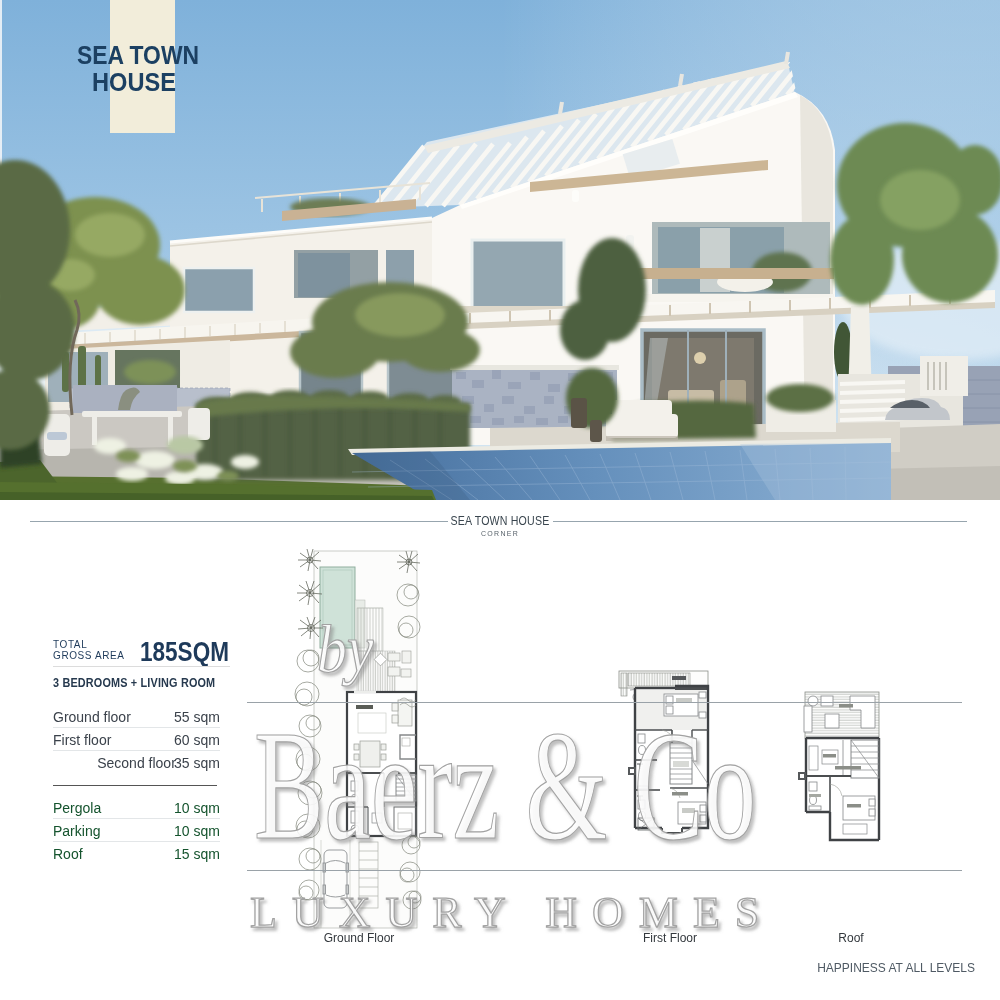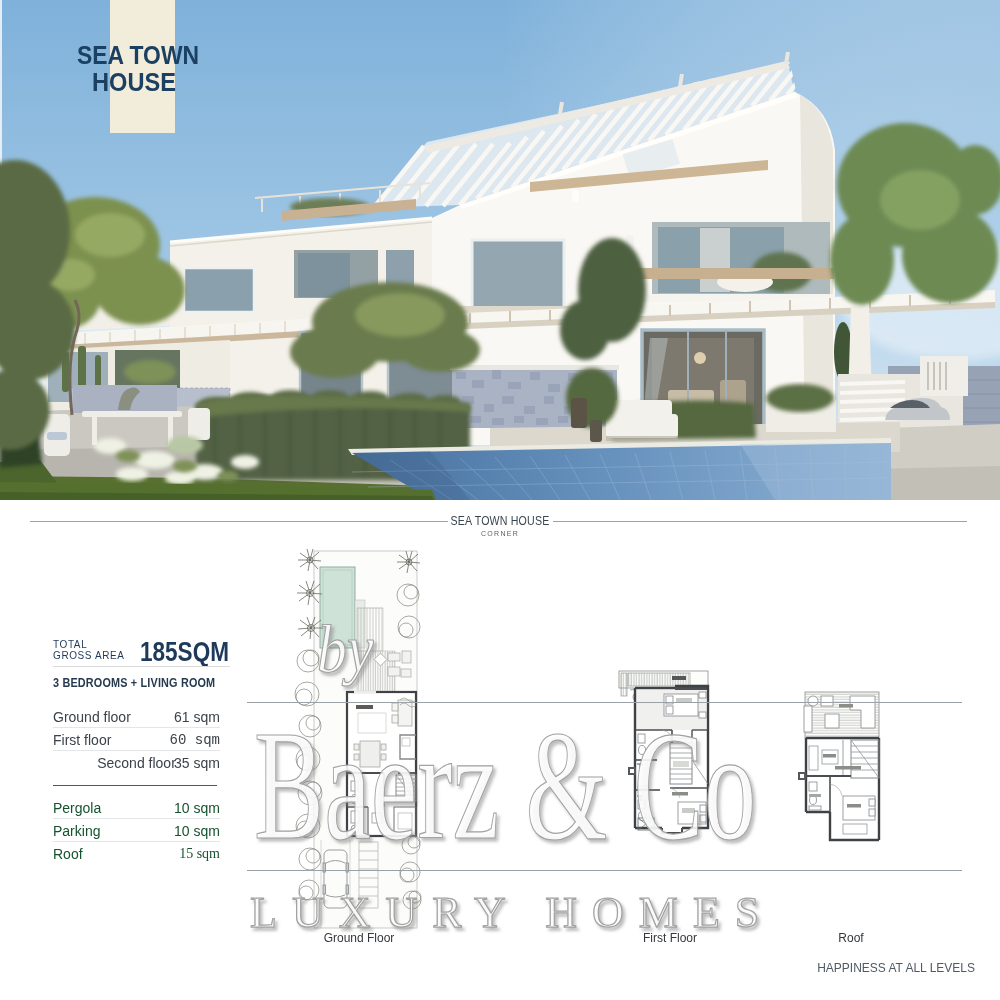--- a/index.html
+++ b/index.html
@@ -489,40 +489,40 @@
 <div class="abs" style="left:53px;top:640px;font-size:10px;font-weight:normal;color:#1e3a5a;letter-spacing:0.6px;line-height:10.5px;">TOTAL<br>GROSS AREA</div>
 
 <div class="abs" style="left:140px;top:636px;font-size:27.5px;font-weight:bold;color:#1e3a5a;transform:scaleX(0.82);transform-origin:0 0;">185SQM</div>
 
 <div class="abs" style="left:53px;top:666px;width:177px;height:1px;background:#dcdcdc;"></div>
 
 <div class="abs" style="left:53px;top:675px;font-size:13px;font-weight:bold;color:#26394e;letter-spacing:0.2px;transform:scaleX(0.835);transform-origin:0 0;">3 BEDROOMS + LIVING ROOM</div>
 
 <div class="abs" style="left:53px;top:709px;width:167px;font-size:14px;color:#3b424b;">
 
-  <div style="position:relative;height:18px;">Ground floor<span style="position:absolute;right:0;">61 sqm</span></div>
+  <div style="position:relative;height:18px;">Ground floor<span style="position:absolute;right:0;">55 sqm</span></div>
   <div style="height:1px;background:#e3e6e8;margin:0 0 0 0;"></div>
 
-  <div style="position:relative;height:18px;padding-top:4px;">First floor<span style="position:absolute;right:0;font-family:Liberation Mono, monospace;">60 sqm</span></div>
+  <div style="position:relative;height:18px;padding-top:4px;">First floor<span style="position:absolute;right:0;">60 sqm</span></div>
   <div style="height:1px;background:#e3e6e8;"></div>
 
   <div style="position:relative;height:18px;padding-top:4px;text-align:center;">Second floor<span style="position:absolute;right:0;margin-left:42px;">35 sqm</span></div>
 </div>
 
 <div class="abs" style="left:53px;top:785px;width:164px;height:1px;background:#555;"></div>
 
 <div class="abs" style="left:53px;top:800px;width:167px;font-size:14px;color:#14532d;">
 
   <div style="position:relative;height:18px;">Pergola<span style="position:absolute;right:0;">10 sqm</span></div>
   <div style="height:1px;background:#e3e6e8;"></div>
 
   <div style="position:relative;height:18px;padding-top:4px;">Parking<span style="position:absolute;right:0;">10 sqm</span></div>
   <div style="height:1px;background:#e3e6e8;"></div>
 
-  <div style="position:relative;height:18px;padding-top:4px;">Roof<span style="position:absolute;right:0;font-family:Liberation Serif, serif;">15 sqm</span></div>
+  <div style="position:relative;height:18px;padding-top:4px;">Roof<span style="position:absolute;right:0;">15 sqm</span></div>
 </div>
 
 <div class="abs" style="left:288px;top:545px;width:137px;height:387px;">
 <svg width="137" height="387" viewBox="0 0 137 387">
   <defs>
     <pattern id="vh" width="3" height="6" patternUnits="userSpaceOnUse">
       <line x1="1" y1="0" x2="1" y2="6" stroke="#b9bcb6" stroke-width="0.7"></line>
     </pattern>
     <pattern id="vh2" width="2.4" height="6" patternUnits="userSpaceOnUse">
       <line x1="1" y1="0" x2="1" y2="6" stroke="#a8aba5" stroke-width="0.7"></line>

